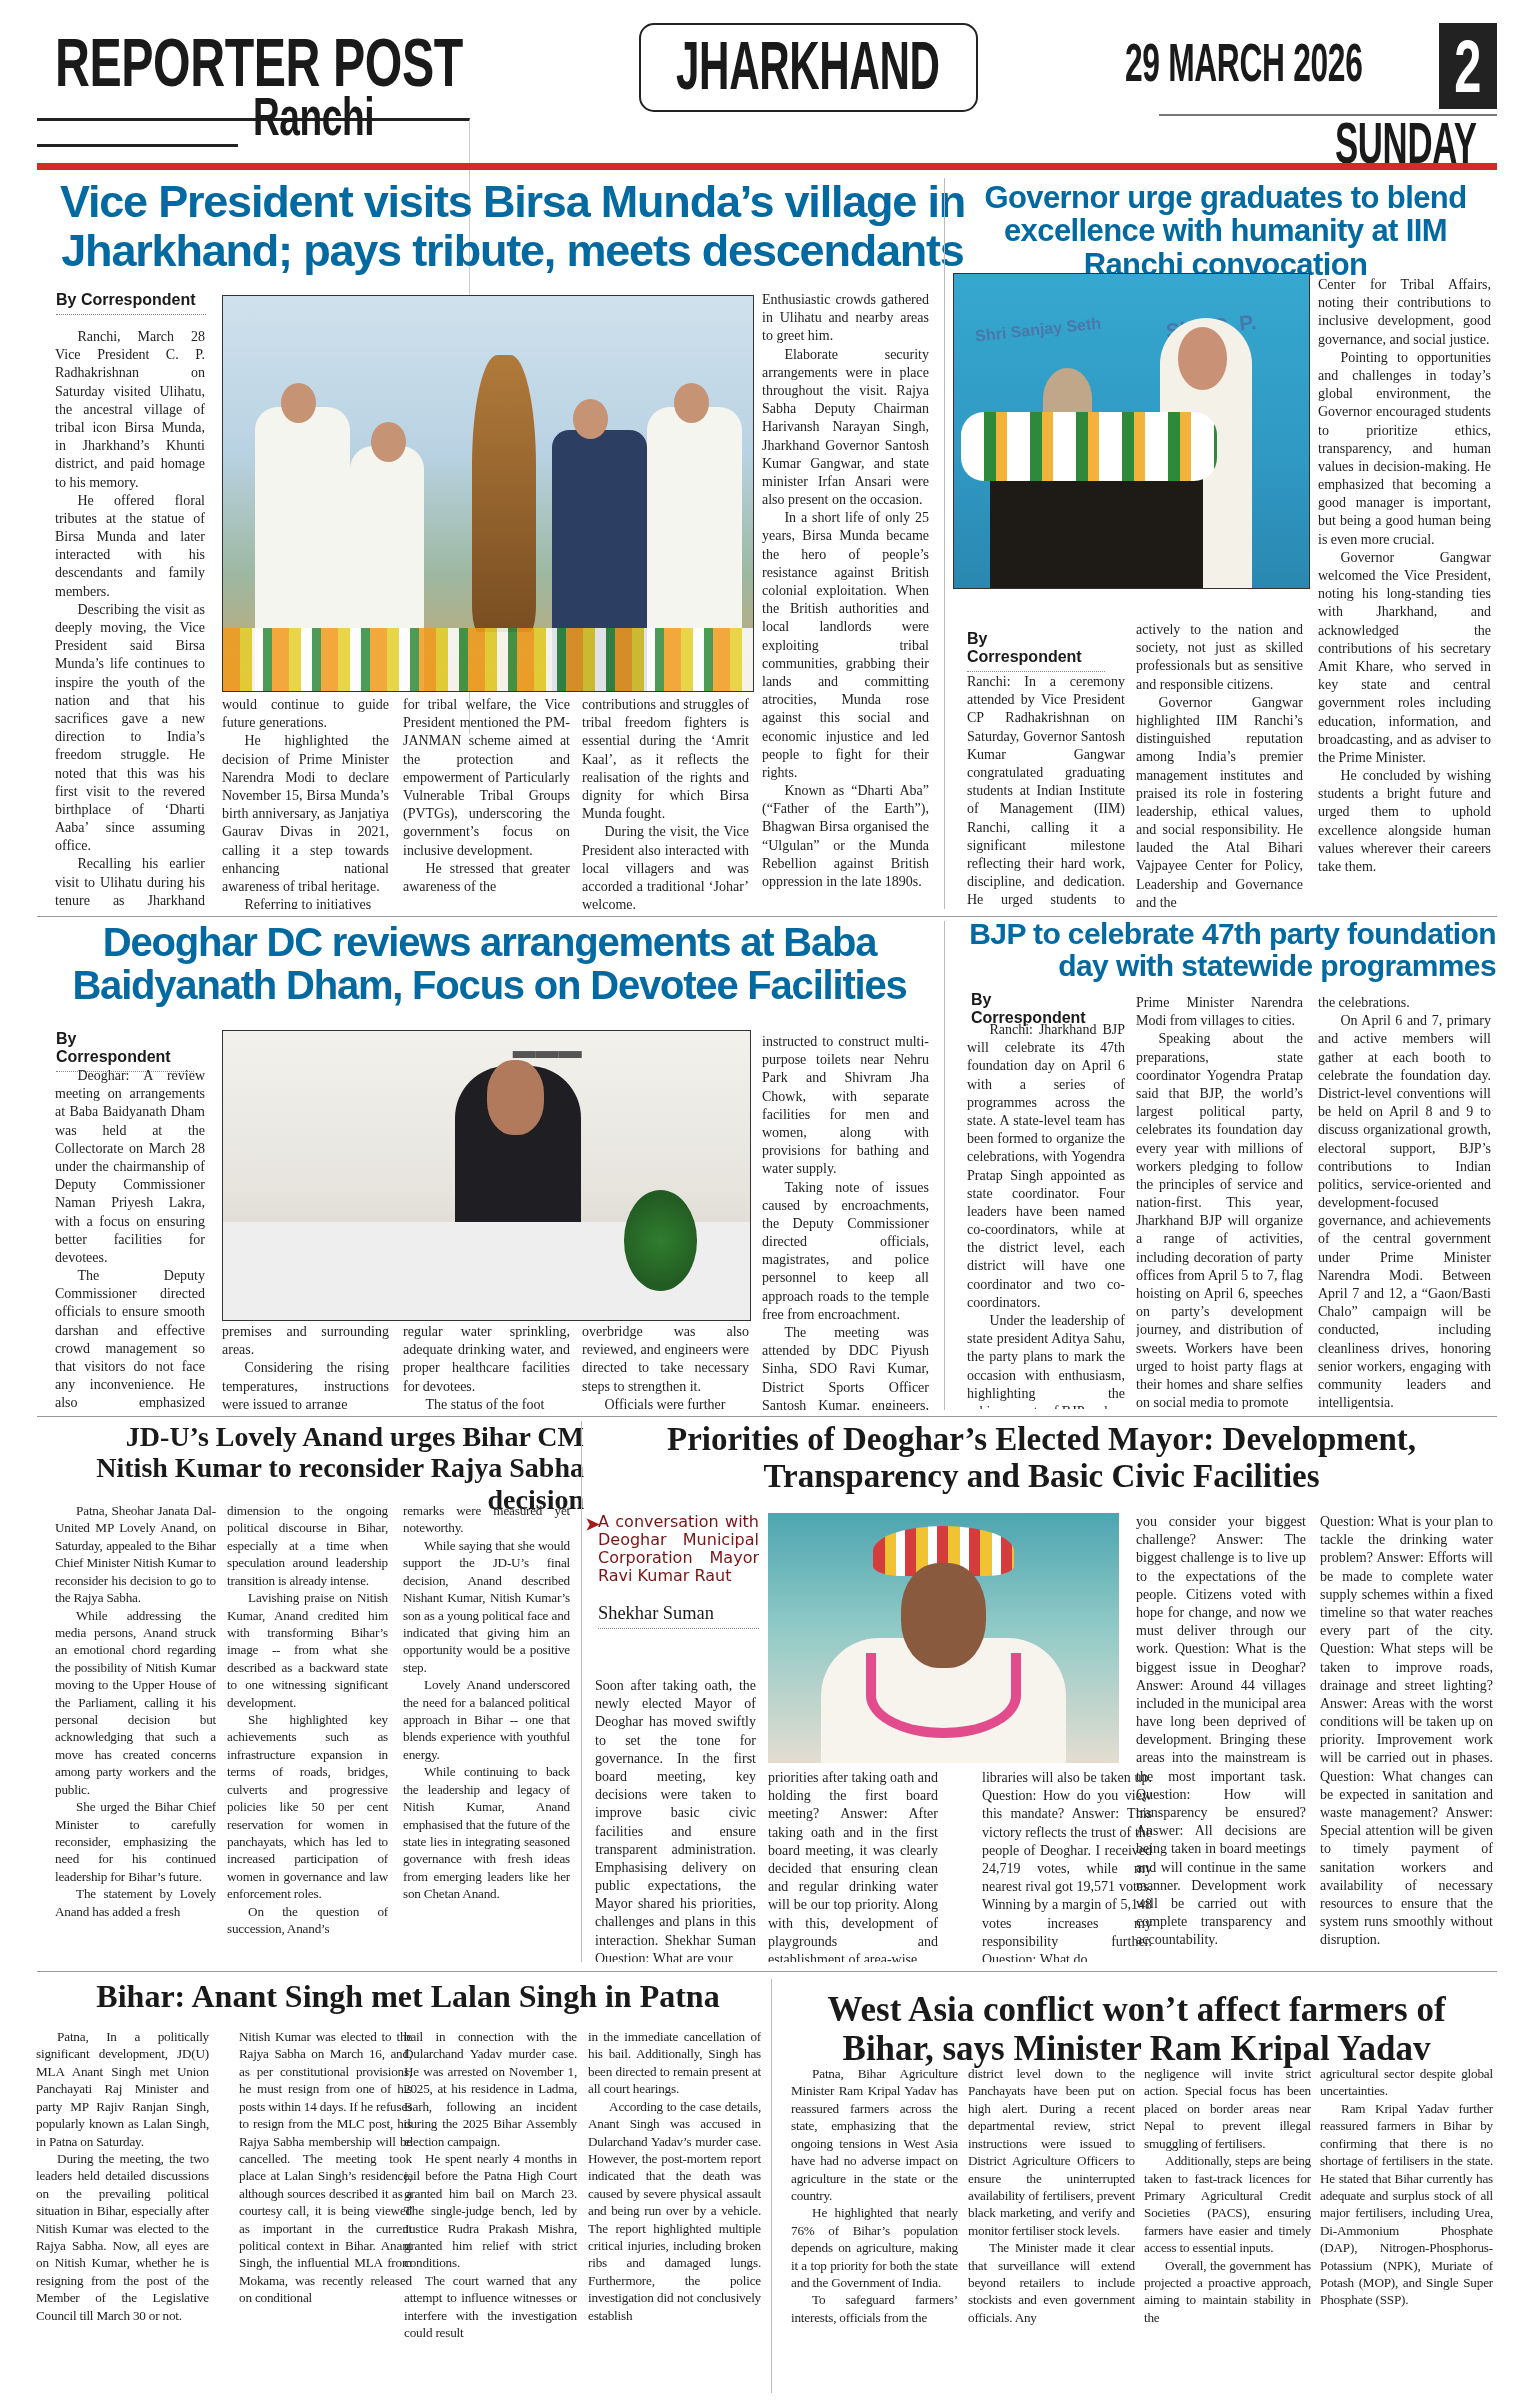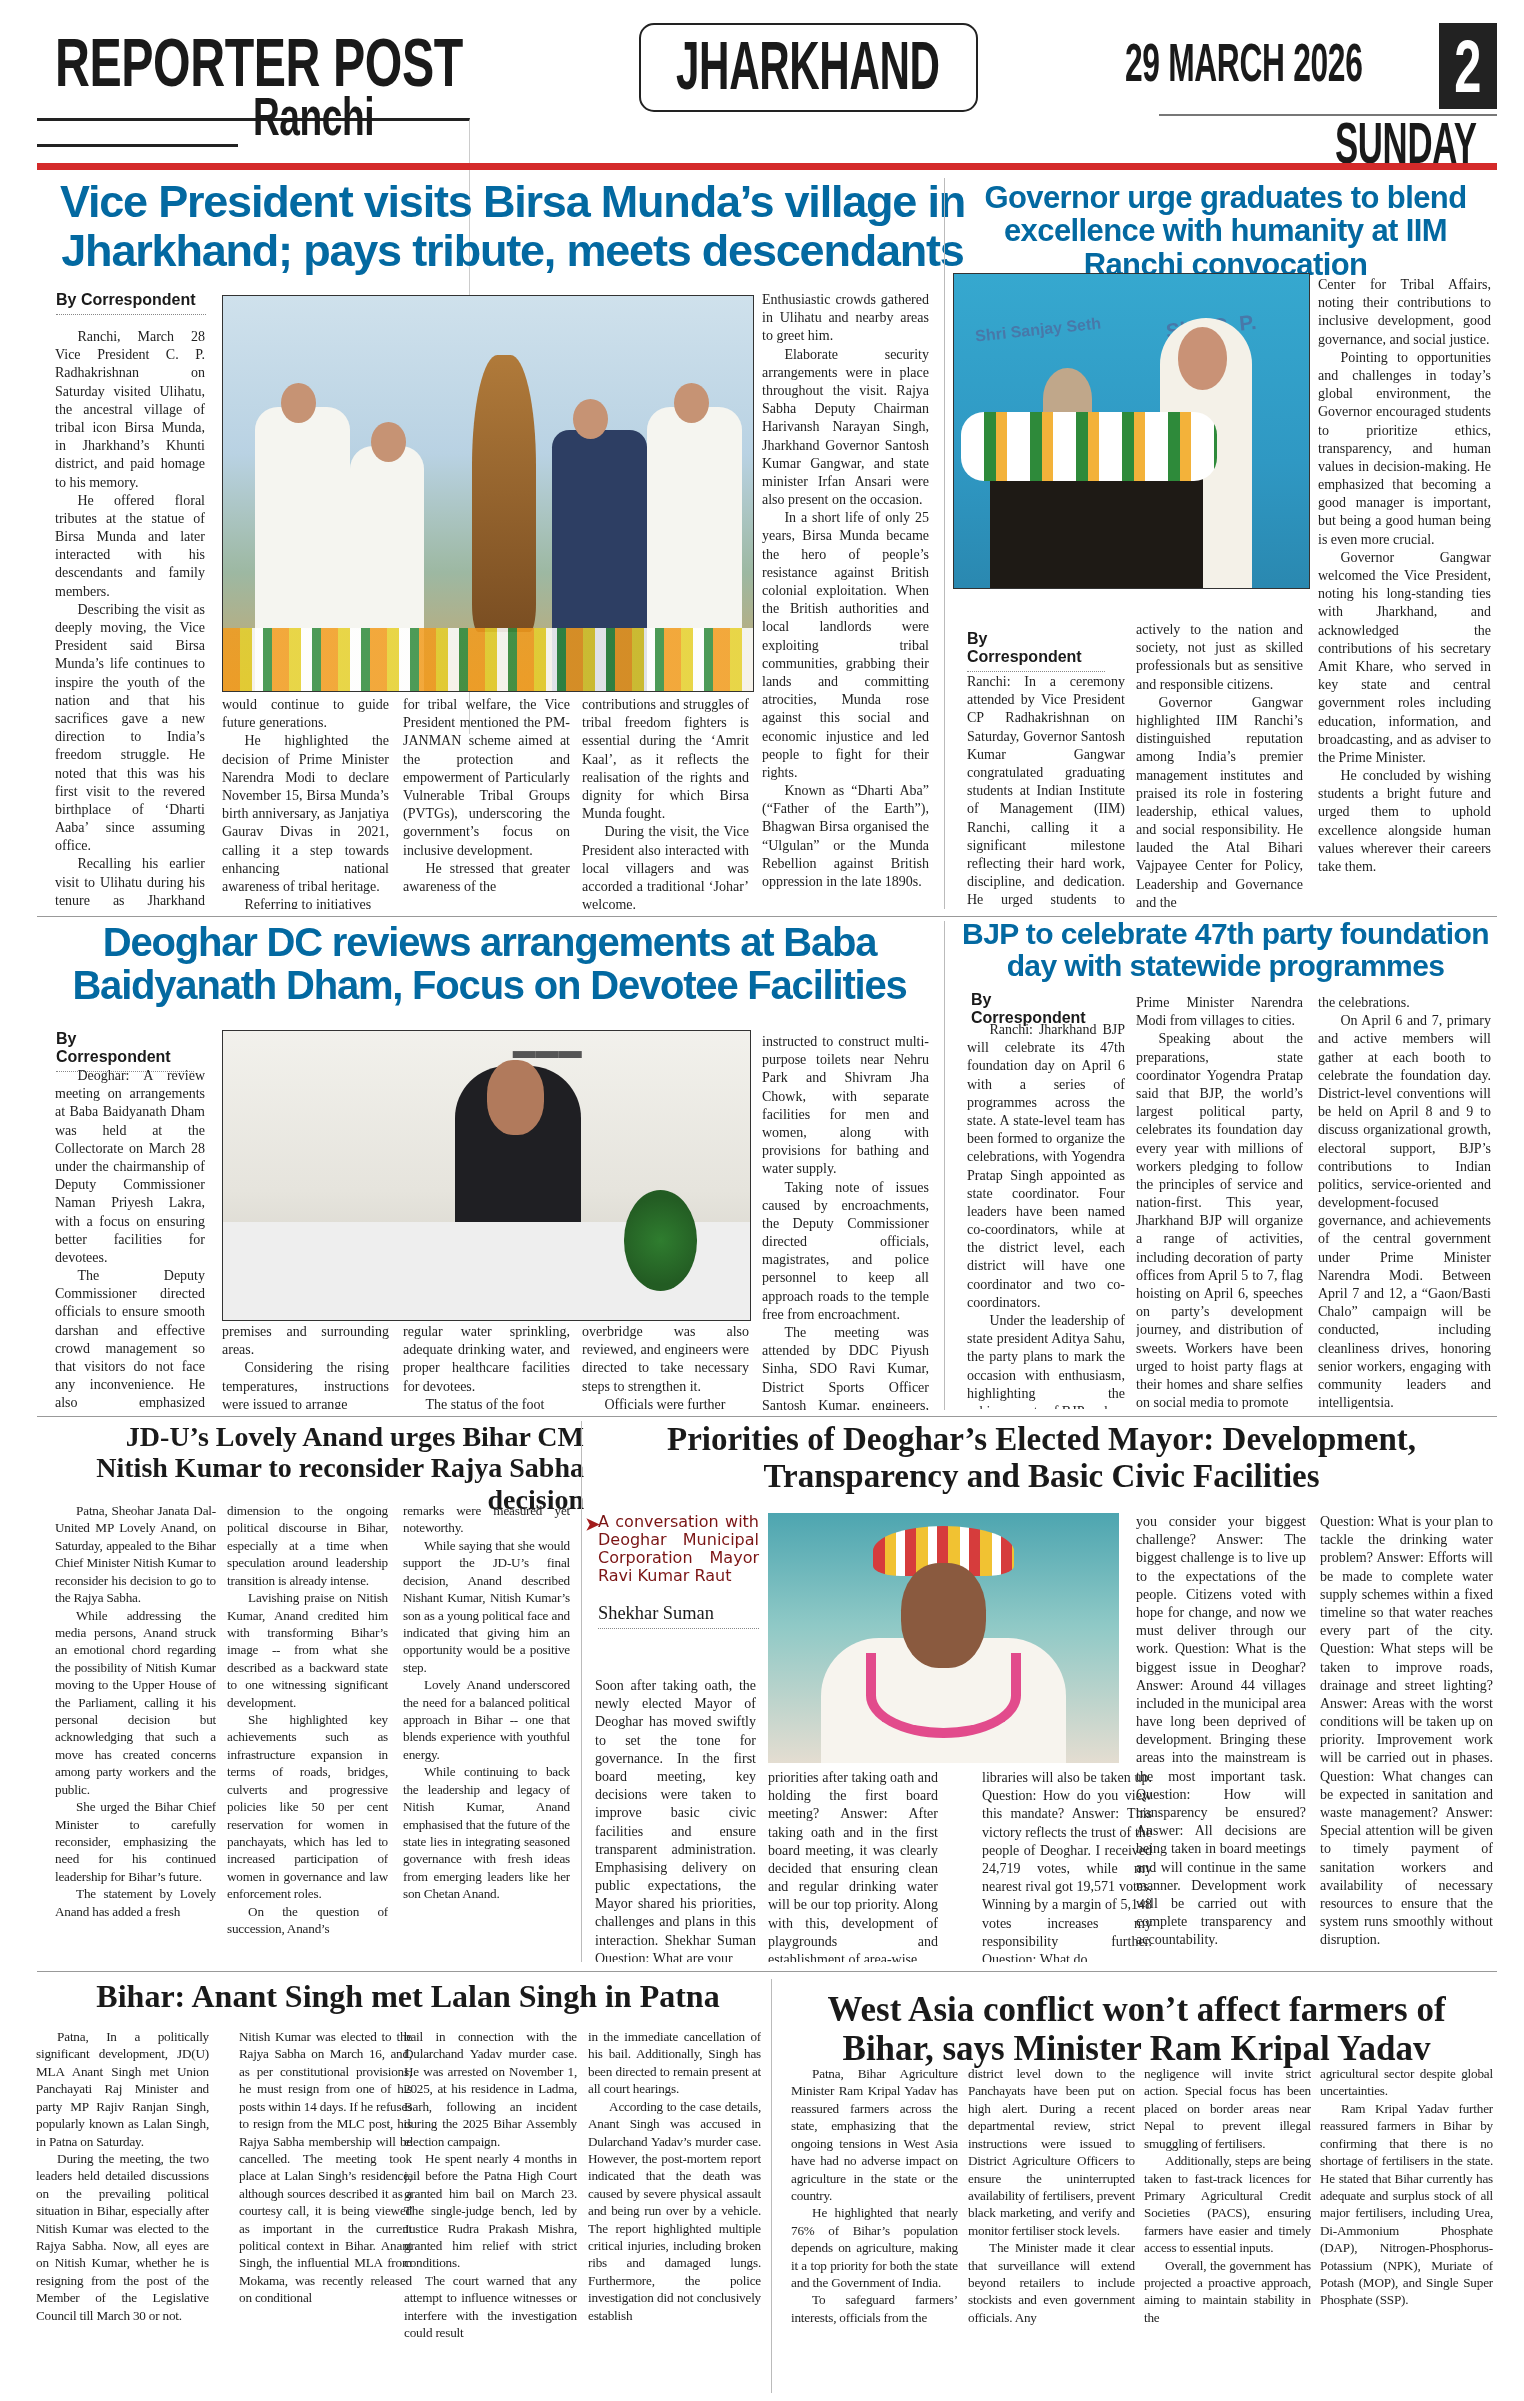--- a/index.html
+++ b/index.html
@@ -187,21 +187,21 @@
   <div class="col" style="left:762px;top:1033px;width:167px;height:377px;">
     <p style="text-indent:0">instructed to construct multi-purpose toilets near Nehru Park and Shivram Jha Chowk, with separate facilities for men and women, along with provisions for bathing and water supply.</p>
     <p>Taking note of issues caused by encroachments, the Deputy Commissioner directed officials, magistrates, and police personnel to keep all approach roads to the temple free from encroachment.</p>
     <p>The meeting was attended by DDC Piyush Sinha, SDO Ravi Kumar, District Sports Officer Santosh Kumar, engineers, and other concerned officials.</p>
   </div>
 </article>
 
 <div class="sep-v" style="left:944px;top:921px;height:489px;"></div>
 
 <article>
-  <h2 class="headline" style="left:955px;top:918px;width:541px;font-size:30px;letter-spacing:-0.6px;">BJP to celebrate 47th party foundation day with statewide programmes</h2>
+  <h2 class="headline" style="left:955px;top:918px;width:541px;font-size:30px;letter-spacing:-0.6px;text-align:right;">BJP to celebrate 47th party foundation day with statewide programmes</h2>
   <div class="byline" style="left:971px;top:991px;width:138px;border-bottom:none;">By Correspondent</div>
   <div class="col" style="left:967px;top:1021px;width:158px;height:388px;">
     <p>Ranchi: Jharkhand BJP will celebrate its 47th foundation day on April 6 with a series of programmes across the state. A state-level team has been formed to organize the celebrations, with Yogendra Pratap Singh appointed as state coordinator. Four leaders have been named co-coordinators, while at the district level, each district will have one coordinator and two co-coordinators.</p>
     <p>Under the leadership of state president Aditya Sahu, the party plans to mark the occasion with enthusiasm, highlighting the achievements of BJP and</p>
   </div>
   <div class="col" style="left:1136px;top:994px;width:167px;height:415px;">
     <p style="text-indent:0">Prime Minister Narendra Modi from villages to cities.</p>
     <p>Speaking about the preparations, state coordinator Yogendra Pratap said that BJP, the world’s largest political party, celebrates its foundation day every year with millions of workers pledging to follow the principles of service and nation-first. This year, Jharkhand BJP will organize a range of activities, including decoration of party offices from April 5 to 7, flag hoisting on April 6, speeches on party’s development journey, and distribution of sweets. Workers have been urged to hoist party flags at their homes and share selfies on social media to promote</p>
   </div>
   <div class="col" style="left:1318px;top:994px;width:173px;height:415px;">

